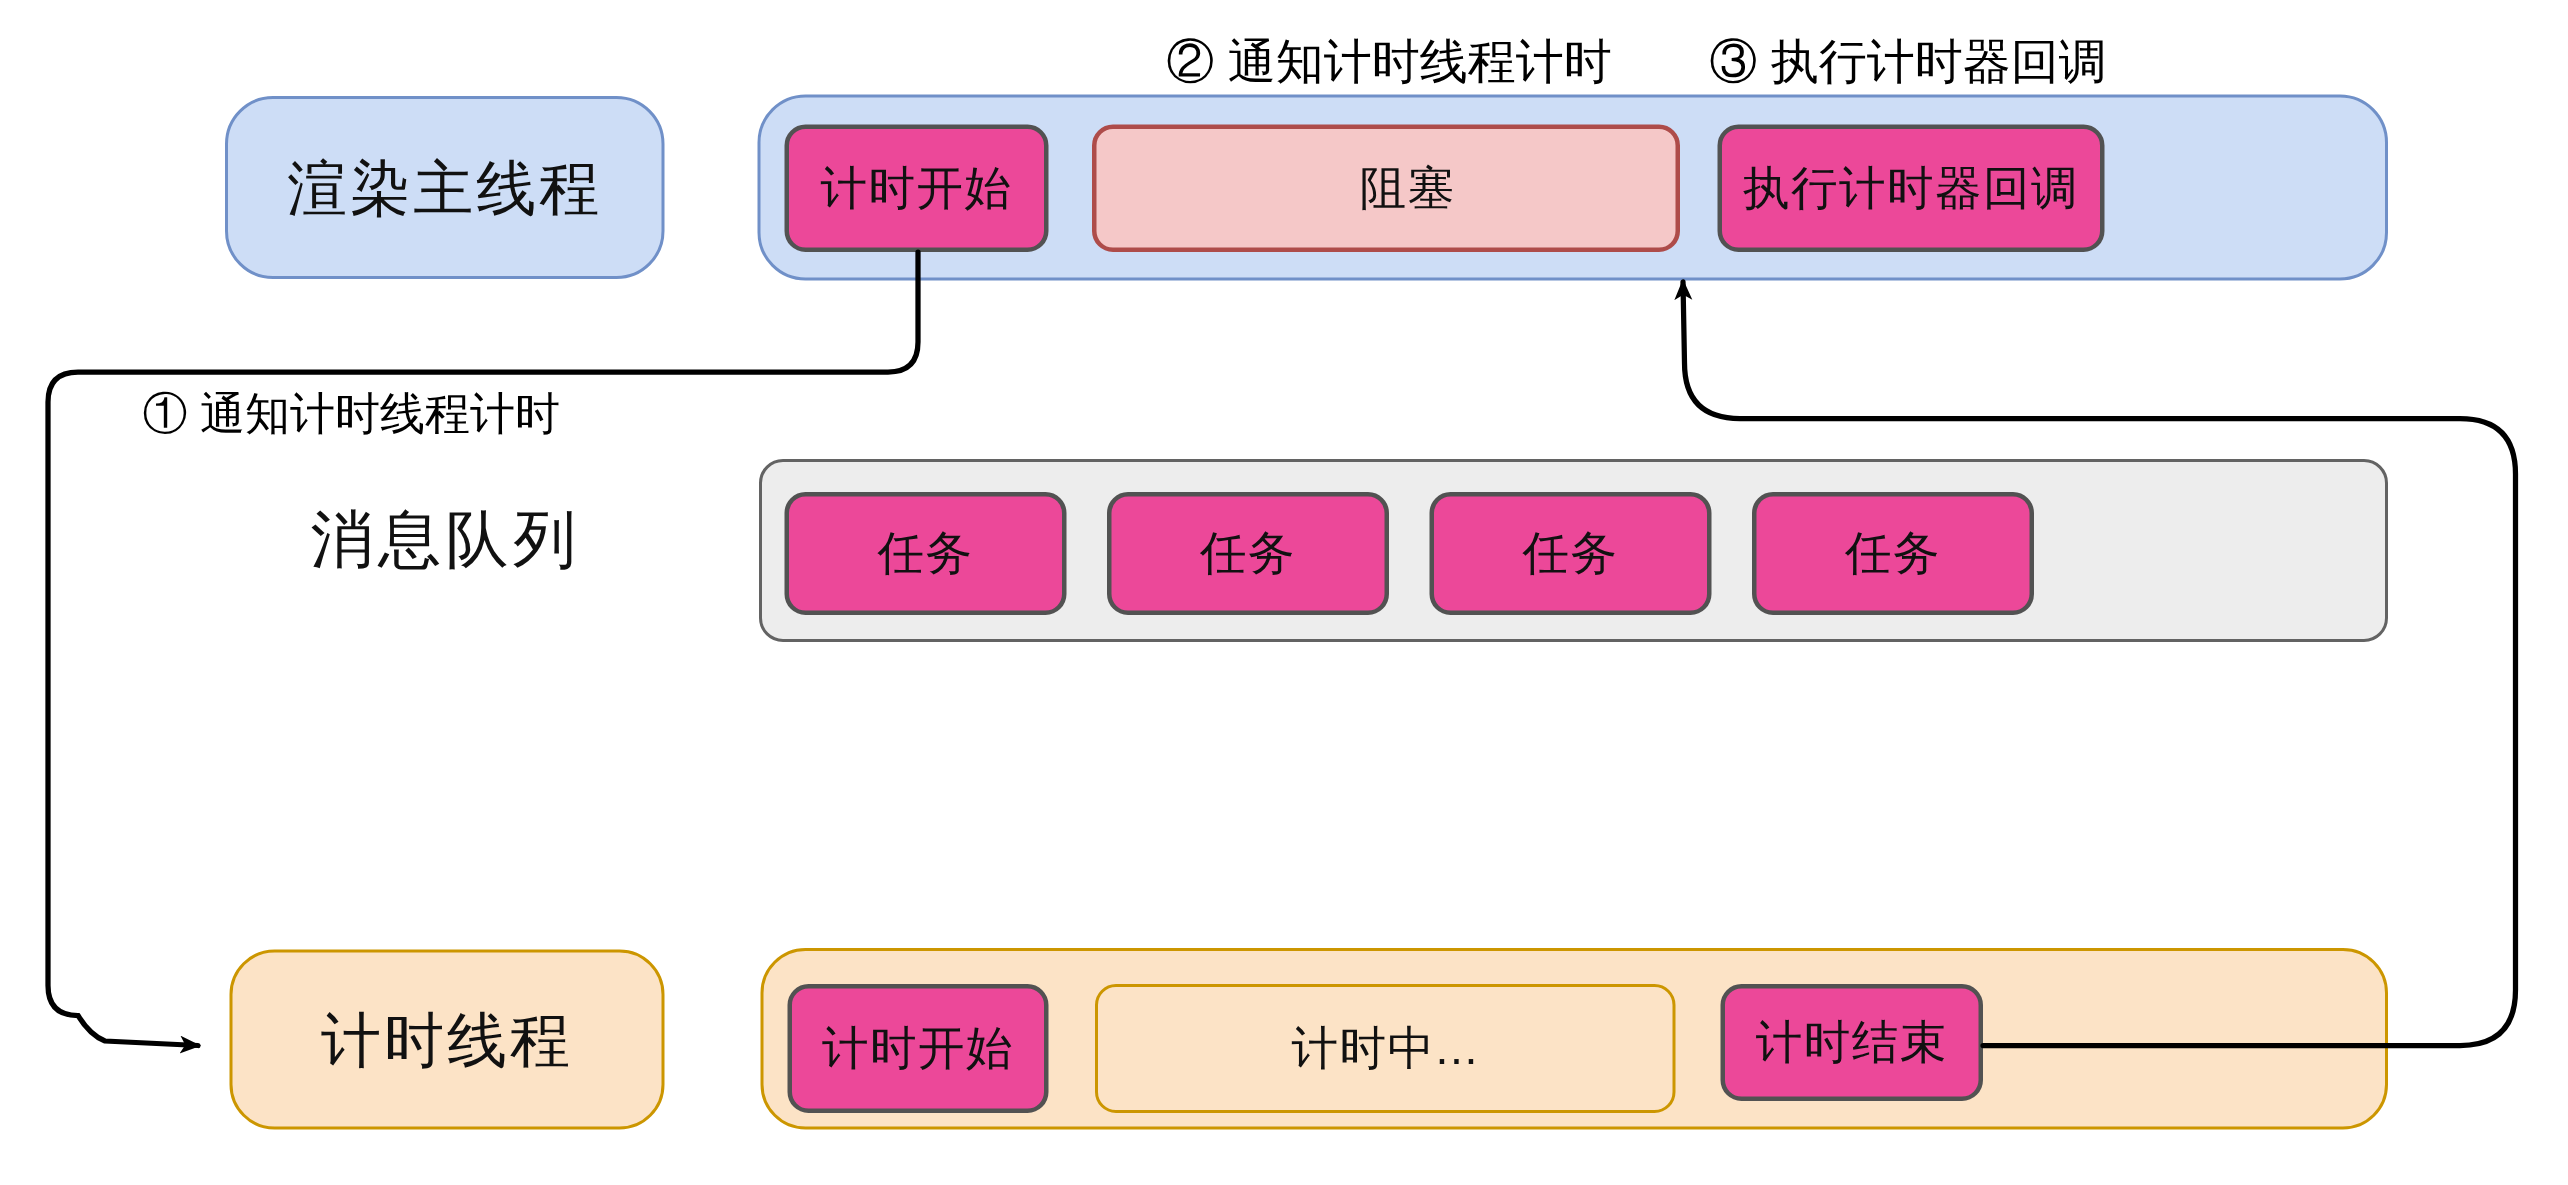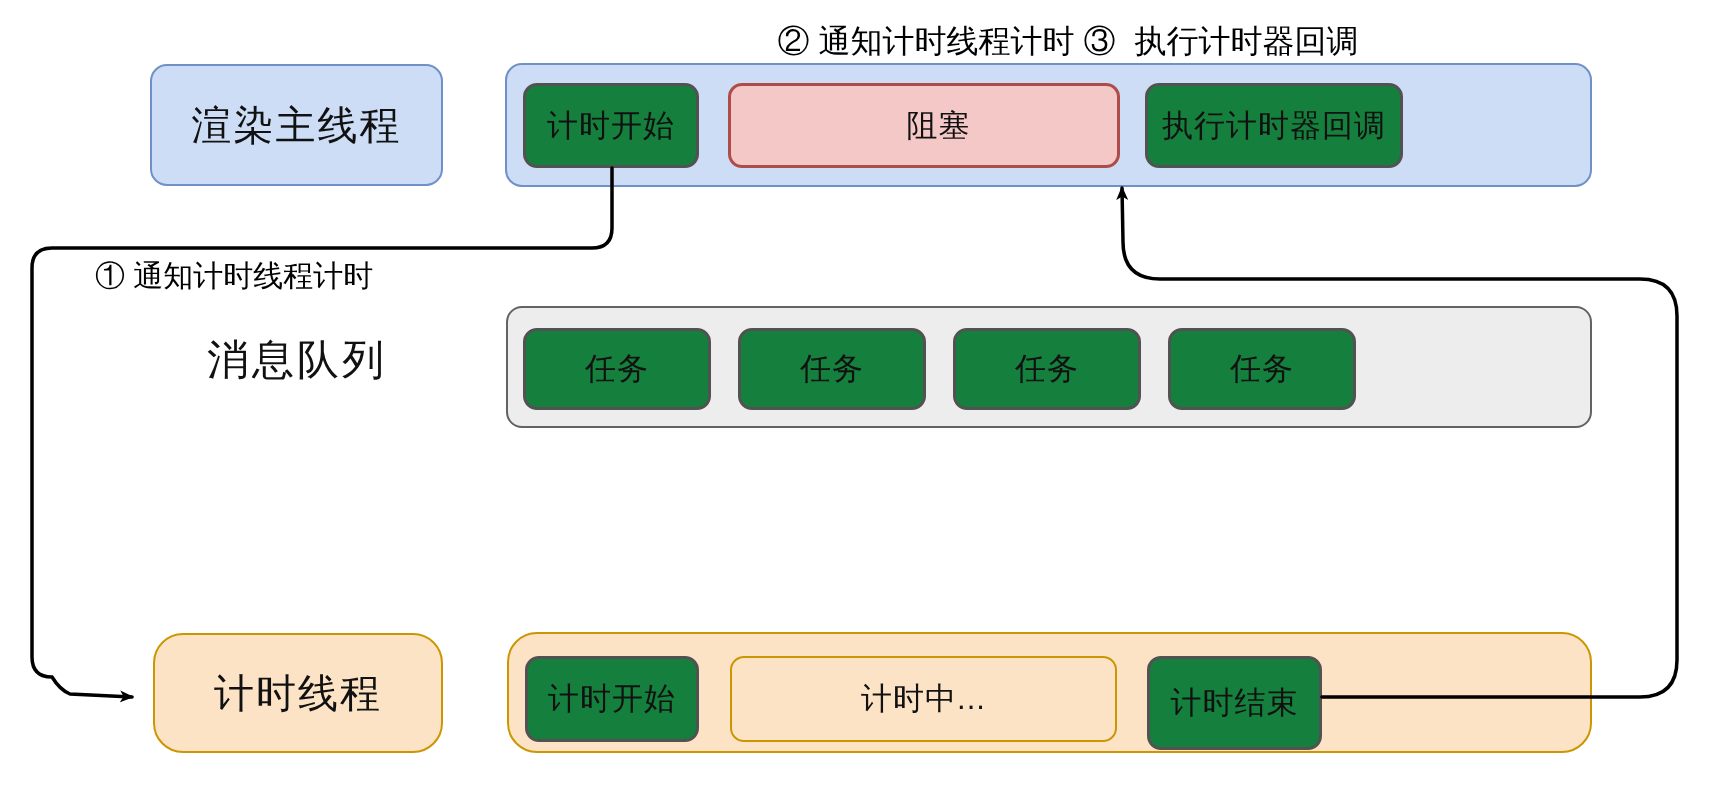--- a/index.html
+++ b/index.html
@@ -4,50 +4,50 @@
 <style>
   html,body{margin:0;padding:0;background:#ffffff;}
   #canvas{
     position:relative;width:1712px;height:790px;background:#ffffff;overflow:hidden;
     font-family:"Liberation Sans",sans-serif;color:#111111;
   }
   .abs{position:absolute;box-sizing:border-box;}
   .center{display:flex;align-items:center;justify-content:center;text-align:center;}
 
   
-  .blue{background:#cdddf6;border:2.5px solid #7090c8;border-radius:17px;}
+  .blue{background:#cdddf6;border:2.5px solid #7090c8;border-radius:32px;}
   
   .orange{background:#fce3c6;border:2.5px solid #cc9600;border-radius:30px;}
   
   .queue{background:#ededed;border:2.5px solid #636363;border-radius:16px;}
 
   .label-box{font-size:40px;letter-spacing:2px;}
   .inner{border-radius:14px;font-size:31px;letter-spacing:1px;}
-  .gray-inner{background:#15803d;border:3px solid #525252;}
+  .gray-inner{background:#ec4899;border:3px solid #525252;}
   .red-inner{background:#f5c8c8;border:3px solid #ae4c4a;padding-left:29px;}
   .orange-inner{background:#fce3c6;border:2.5px solid #cc9600;}
 
   .ann{position:absolute;font-size:32px;white-space:nowrap;color:#000;}
   .ann-centered{transform:translateX(-50%);}
   #step1-annotation{font-size:30px;}
 
   #mq-label-cn{position:absolute;top:332px;left:297px;transform:translateX(-50%);
     font-size:42px;letter-spacing:3px;white-space:nowrap;text-align:right;}
   #mq-label-en{position:absolute;top:384px;left:297px;transform:translateX(-50%);
     font-family:"DejaVu Sans Mono",monospace;font-weight:bold;font-size:38px;white-space:nowrap;}
 
   svg.wires{position:absolute;left:0;top:0;pointer-events:none;}
 </style>
 </head>
 <body>
 
 <div id="canvas">
 
   <div class="ann ann-centered" style="left:926px;top:20px;">② 通知计时线程计时</div>
-  <div class="ann ann-centered" style="left:1221px;top:20px;font-family:Liberation Mono, monospace;">③ 执行计时器回调</div>
+  <div class="ann ann-centered" style="left:1272px;top:20px;">③ 执行计时器回调</div>
   <div class="ann" id="step1-annotation" style="left:95px;top:256px;">① 通知计时线程计时</div>
 
   <div class="abs center blue label-box" style="left:150px;top:64px;width:293px;height:122px;">
     <span>渲染主线程</span>
   </div>
   <div class="abs blue" style="left:505px;top:63px;width:1087px;height:124px;"></div>
   <div class="abs center inner gray-inner" style="left:523px;top:83px;width:176px;height:85px;">
     <span>计时开始</span>
   </div>
   <div class="abs center inner red-inner" style="left:728px;top:83px;width:392px;height:85px;">
@@ -75,21 +75,21 @@
   <div class="abs center orange label-box" style="left:153px;top:633px;width:290px;height:120px;">
     <span>计时线程</span>
   </div>
   <div class="abs orange" style="left:507px;top:632px;width:1085px;height:121px;"></div>
   <div class="abs center inner gray-inner" style="left:525px;top:656px;width:174px;height:86px;">
     <span>计时开始</span>
   </div>
   <div class="abs center inner orange-inner" style="left:730px;top:656px;width:387px;height:86px;">
     <span>计时中...</span>
   </div>
-  <div class="abs center inner gray-inner" style="left:1147px;top:656px;width:175px;height:94px;">
+  <div class="abs center inner gray-inner" style="left:1147px;top:656px;width:175px;height:78px;">
     <span>计时结束</span>
   </div>
 
   <svg class="wires" width="1712" height="790" viewBox="0 0 1712 790">
     <defs>
       <marker id="ah" markerWidth="16" markerHeight="14" refX="12" refY="6" orient="auto" markerUnits="userSpaceOnUse">
         <path d="M0,0 L14,6 L0,12 L3.5,6 Z" fill="#000"></path>
       </marker>
     </defs>
 

